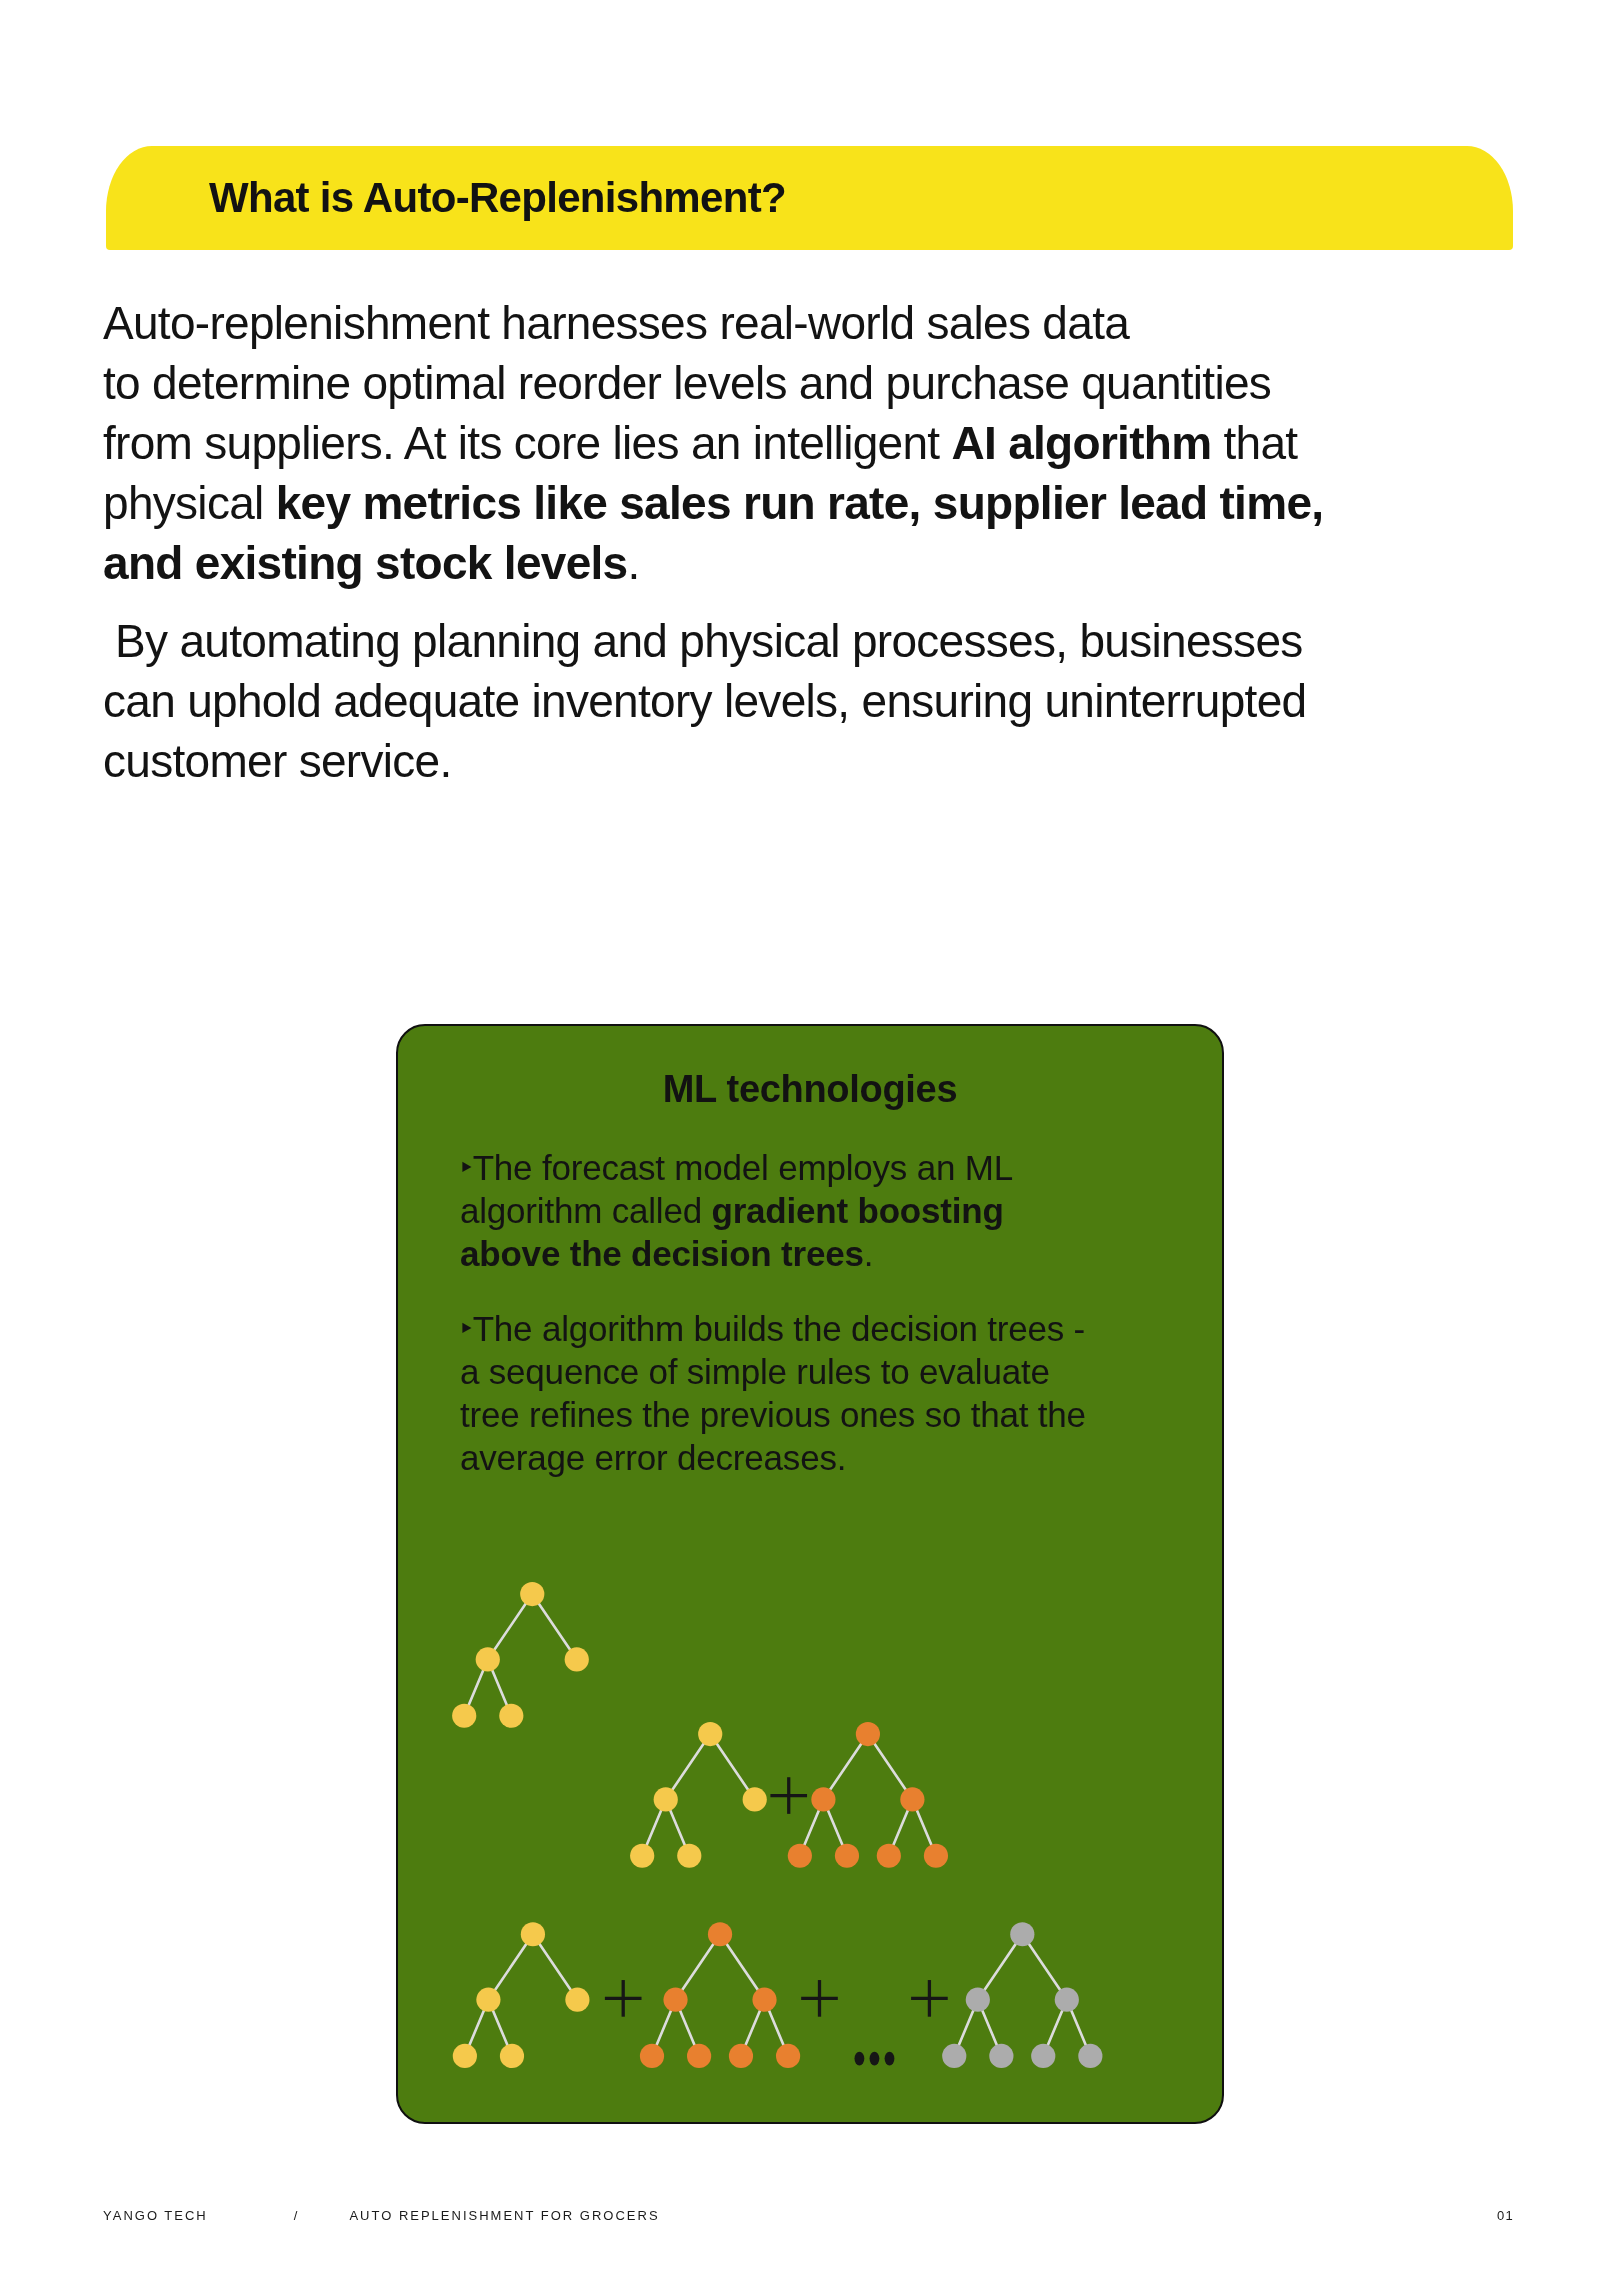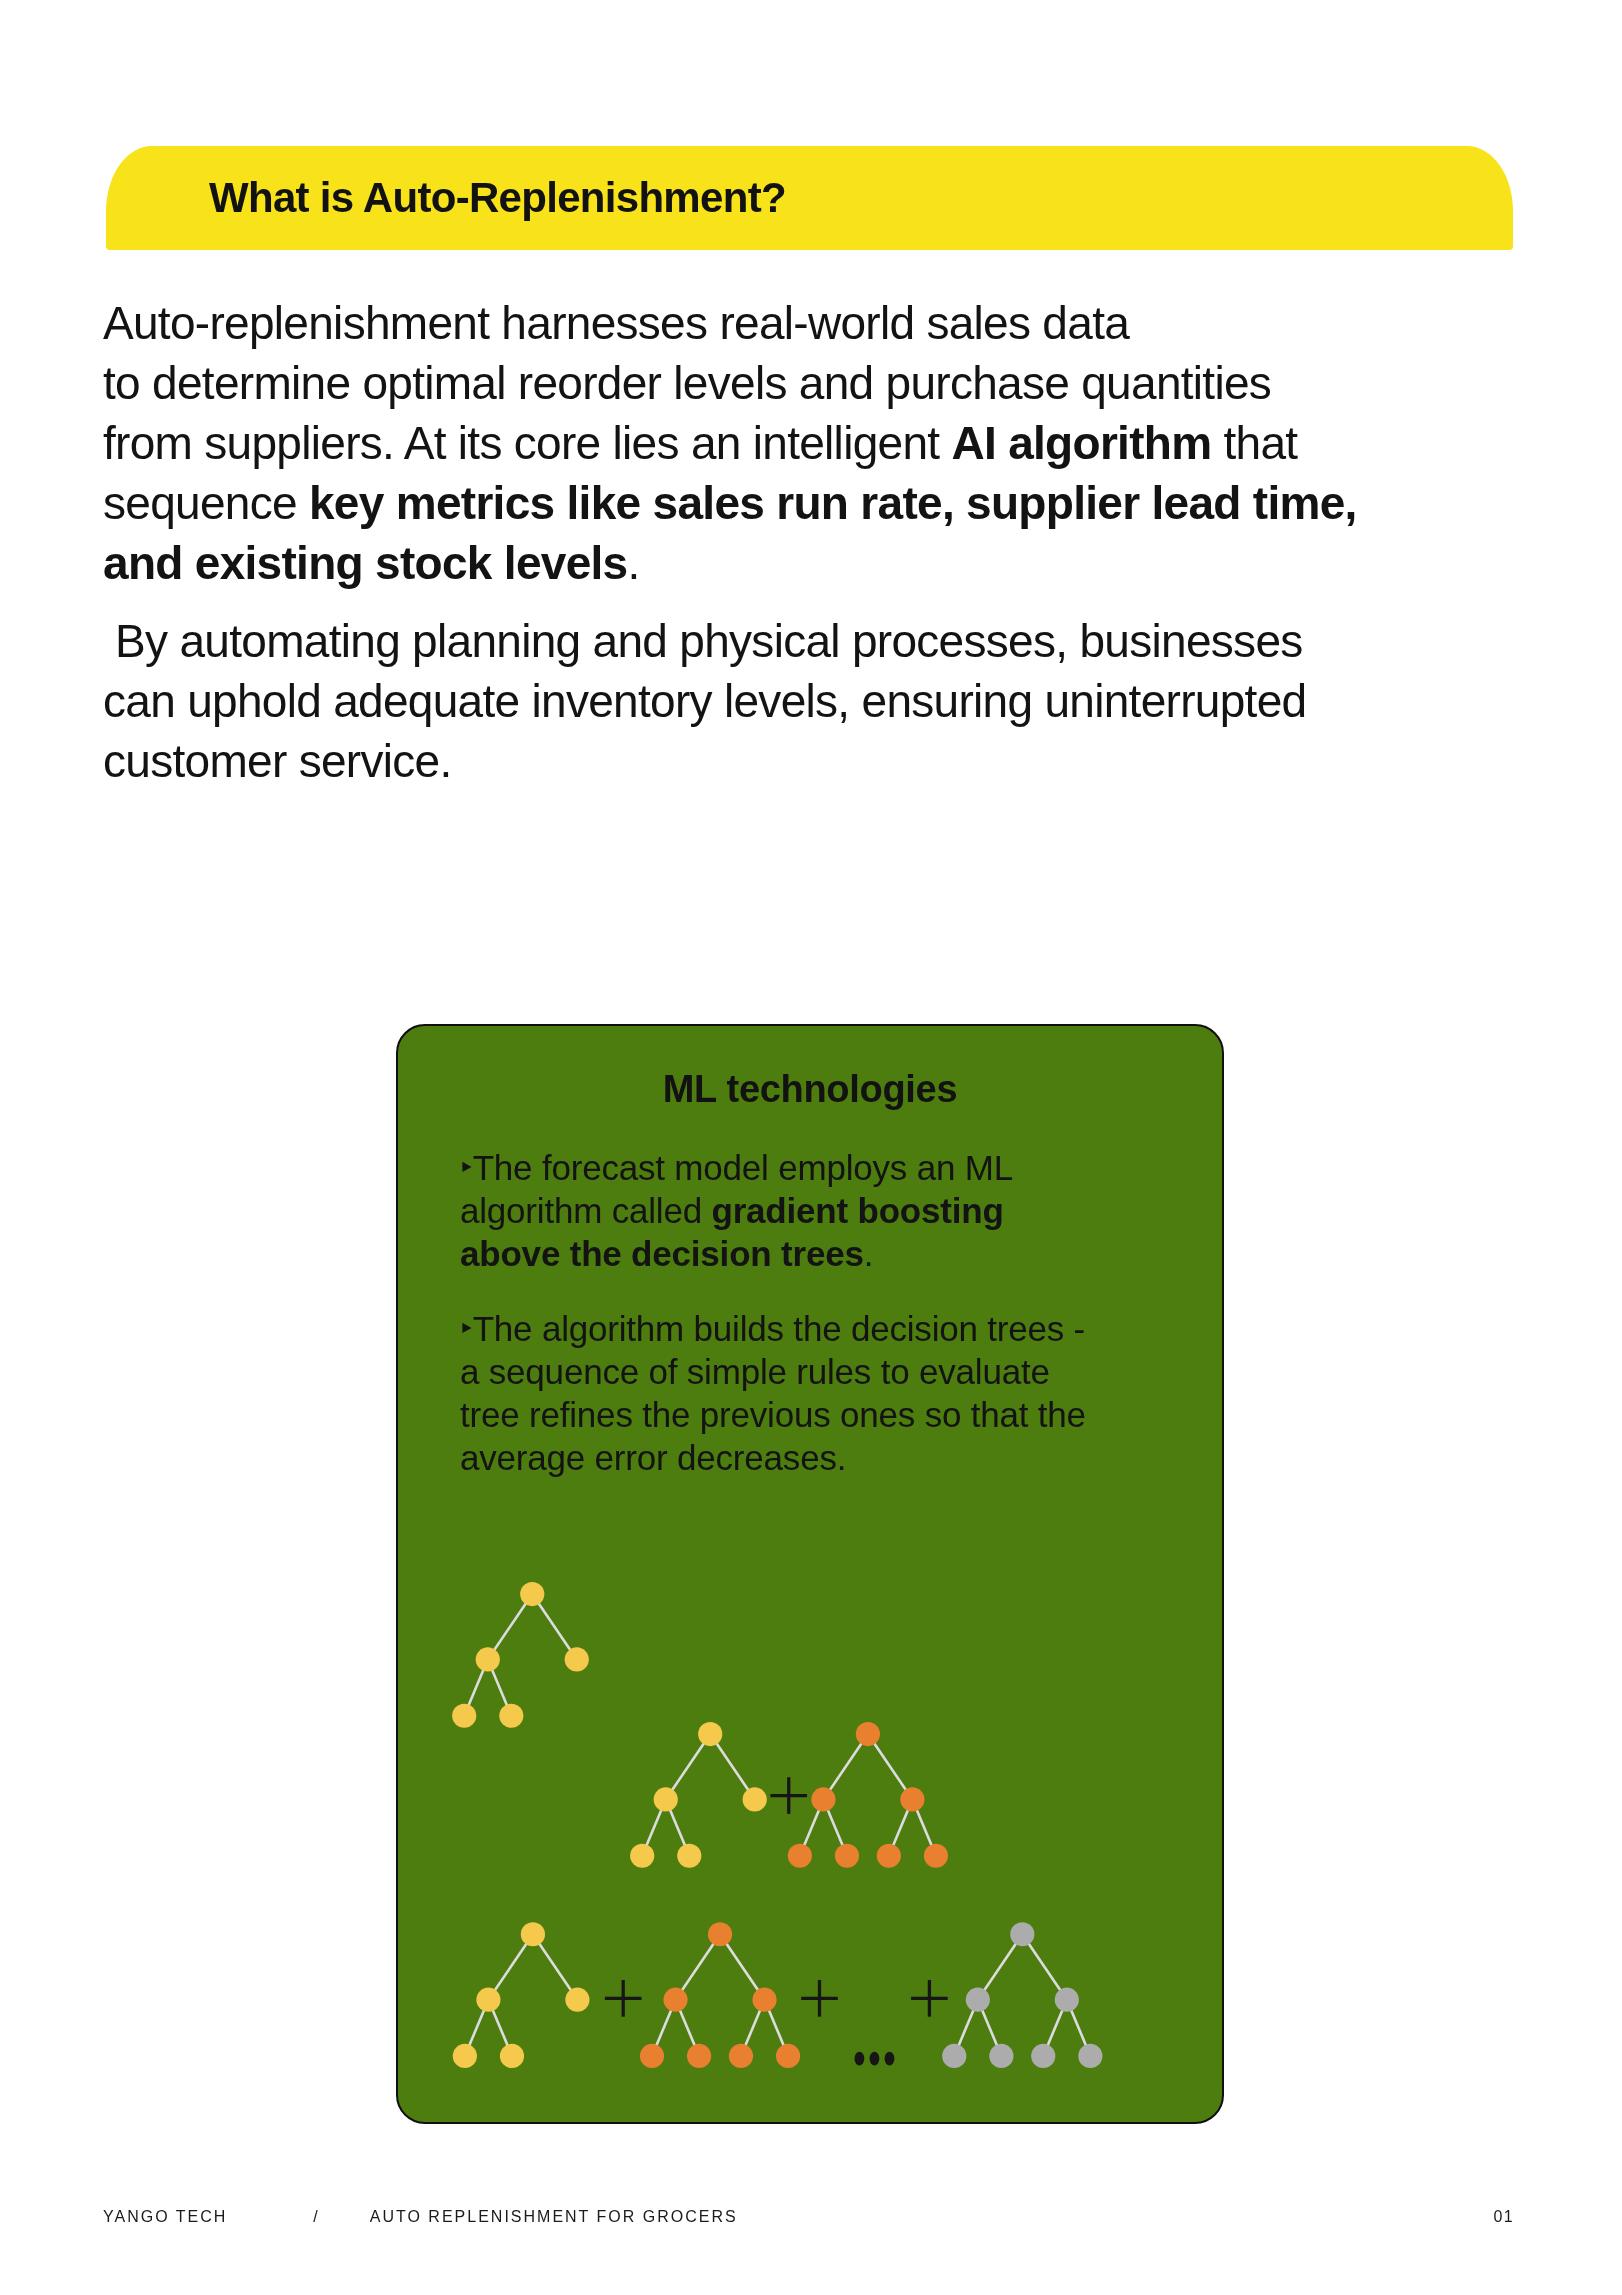--- a/index.html
+++ b/index.html
@@ -25,41 +25,41 @@
     border:2.6px solid #101010;border-radius:29px;box-sizing:border-box;background:#4d7c0f;
   }
   .mlbox h2{margin:42px 0 0 0;text-align:center;font-size:38px;font-weight:700;letter-spacing:-0.3px;}
   .bullet{position:absolute;left:62px;width:759px;font-size:35px;line-height:43px;letter-spacing:-0.2px;color:#131313;}
   #b0{top:120px;} #b1{top:281px;}
   
   #trees{position:absolute;left:396px;top:1505px;width:828px;height:581px;}
   
   footer{
     position:absolute;left:103px;top:2170px;width:1411px;
-    display:flex;align-items:flex-end;font-size:16px;font-weight:400;
+    display:flex;align-items:flex-end;font-size:13px;font-weight:400;
     letter-spacing:2px;color:#1b1b1b;
   }
   .sep{margin-left:86px;}
   .doctitle{margin-left:50px;}
   .pagenum{margin-left:auto;letter-spacing:1.3px;}
 </style>
 </head>
 <body>
 
 <div id="page">
 
   <header class="banner" style="background: rgb(248, 227, 26);">
     <h1>What is Auto-Replenishment?</h1>
   </header>
 
   <div class="para" id="p0">
       <span class="ln"><span>Auto-replenishment harnesses real-world sales data</span></span>
       <span class="ln"><span>to determine optimal reorder levels and purchase quantities</span></span>
       <span class="ln"><span>from suppliers. At its core lies an intelligent </span><span class="b">AI algorithm</span><span> that</span></span>
-      <span class="ln"><span>sequence </span><span class="b">key metrics like sales run rate, supplier lead time,</span></span>
+      <span class="ln"><span>physical </span><span class="b">key metrics like sales run rate, supplier lead time,</span></span>
       <span class="ln"><span class="b">and existing stock levels</span><span>.</span></span>
     </div>
   <div class="para" id="p1">
       <span class="ln"><span>&nbsp;By automating planning and physical processes, businesses</span></span>
       <span class="ln"><span>can uphold adequate inventory levels, ensuring uninterrupted</span></span>
       <span class="ln"><span>customer service.</span></span>
     </div>
 
   <section class="mlbox">
     <h2>ML technologies</h2>

